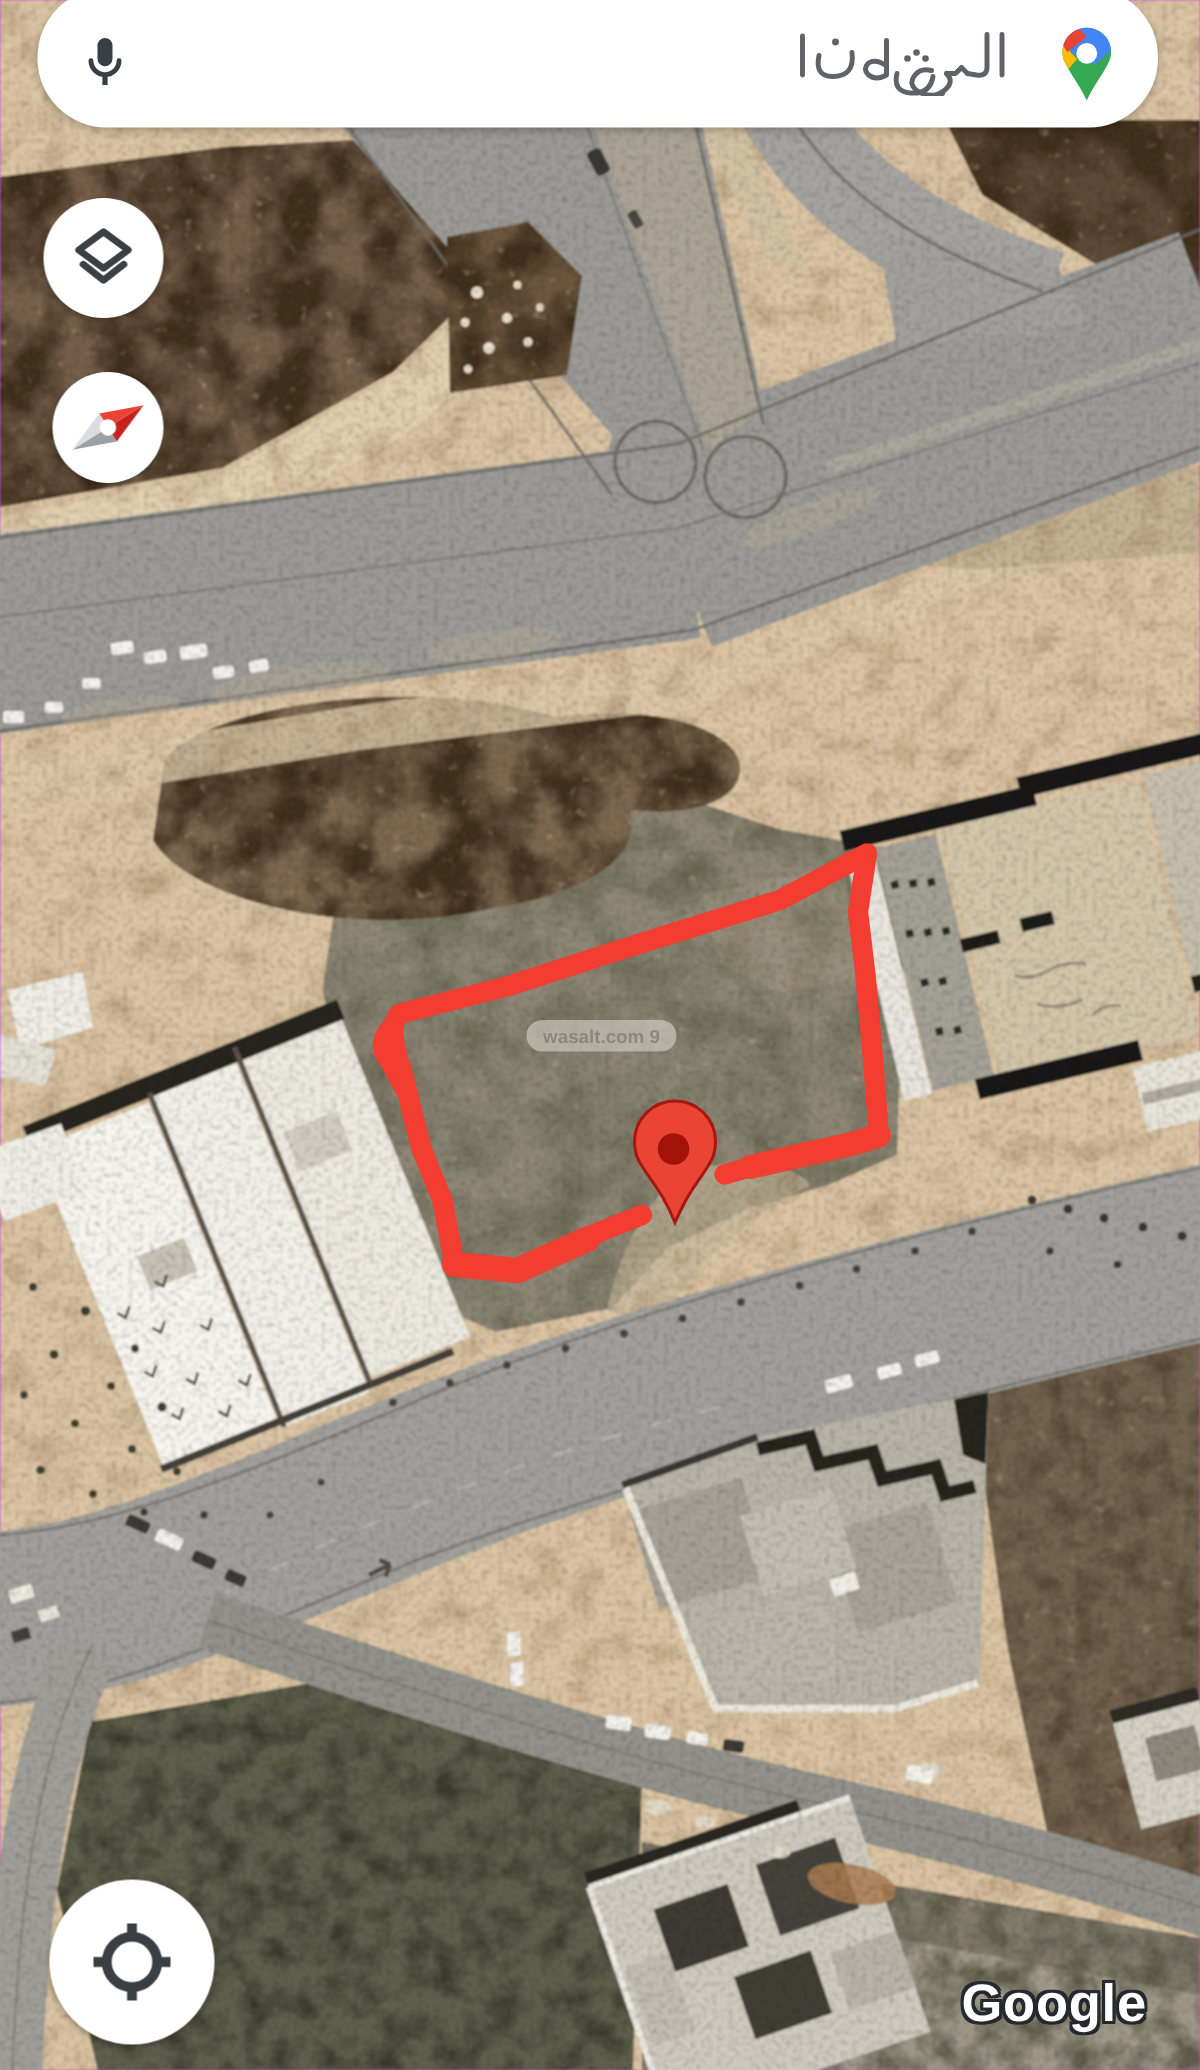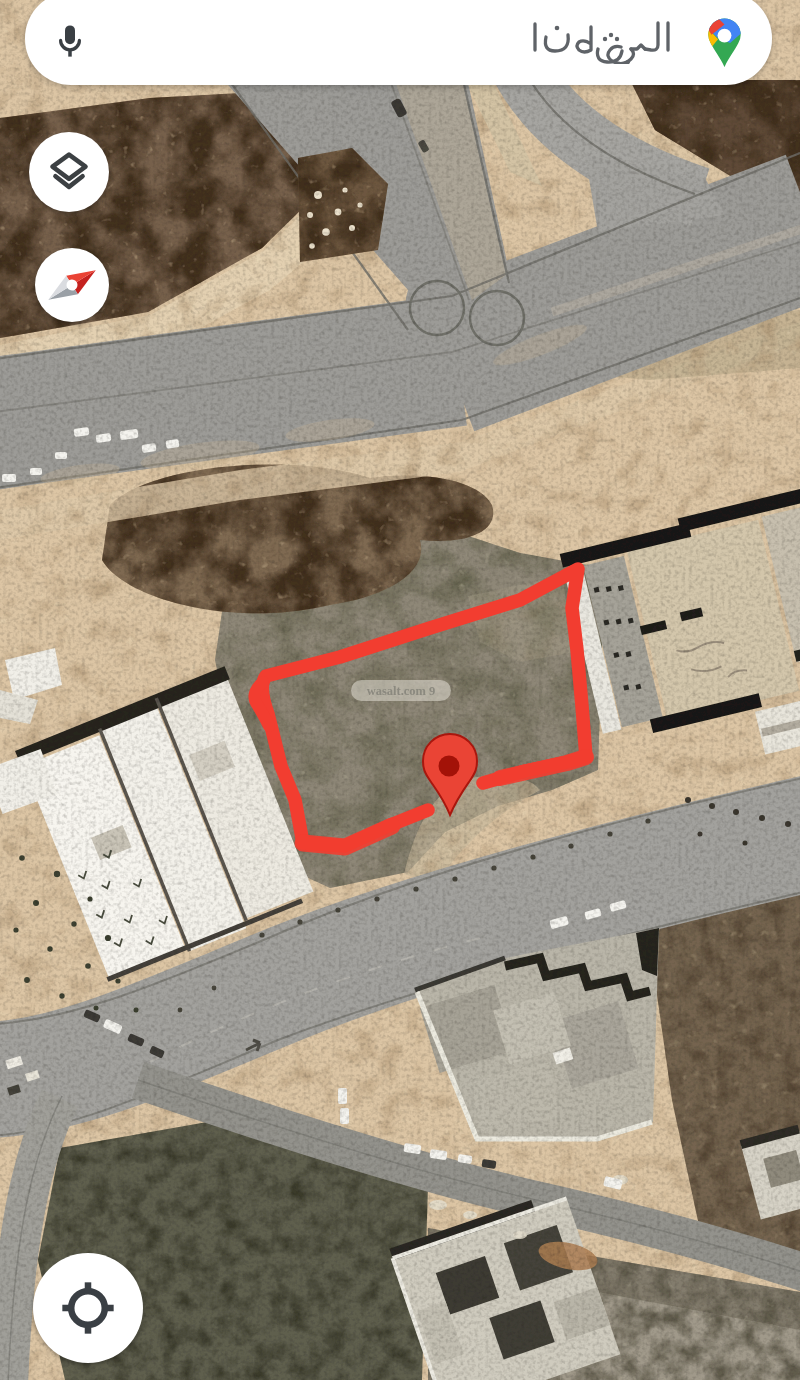--- a/index.html
+++ b/index.html
@@ -1,17 +1,17 @@
 <!DOCTYPE html>
 <html><head>
 <meta charset="utf-8">
 <style>
   html,body{margin:0;padding:0;background:#000;}
   .stage{position:relative;width:800px;height:1380px;overflow:hidden;
-         font-family:Liberation Serif, serif;background:#d946ef;}
+         font-family:Liberation Sans, sans-serif;background:#d946ef;}
   .stage svg.map{position:absolute;left:0;top:0;}
   .btn{position:absolute;background:#fff;border-radius:50%;
        box-shadow:0 2px 5px rgba(0,0,0,.3);display:flex;align-items:center;justify-content:center;}
 </style>
 </head>
 <body>
 <div class="stage">
 
 <svg class="map" width="800" height="1380" viewBox="0 0 800 1380">
 <defs>
@@ -487,13 +487,15 @@
 <div class="btn" style="left:33px;top:1253px;width:110px;height:110px;">
 <svg width="56" height="56" viewBox="0 0 24 24">
 <circle cx="12" cy="12" r="7.2" fill="none" stroke="#3a3f44" stroke-width="2.8"></circle>
 <line x1="12" y1="1" x2="12" y2="5.5" stroke="#3a3f44" stroke-width="2.8"></line>
 <line x1="12" y1="18.5" x2="12" y2="23" stroke="#3a3f44" stroke-width="2.8"></line>
 <line x1="1" y1="12" x2="5.5" y2="12" stroke="#3a3f44" stroke-width="2.8"></line>
 <line x1="18.5" y1="12" x2="23" y2="12" stroke="#3a3f44" stroke-width="2.8"></line>
 </svg>
 </div>
 
+<div style="position:absolute;left:641px;top:1316px;font-size:35px;font-weight:bold;color:#fff;letter-spacing:0.5px;
+     text-shadow:-2px -2px 0 #25282c,2px -2px 0 #25282c,-2px 2px 0 #25282c,2px 2px 0 #25282c,0 -2px 0 #25282c,0 2px 0 #25282c,-2px 0 0 #25282c,2px 0 0 #25282c;">Google</div>
 </div>
 
 </body></html>

